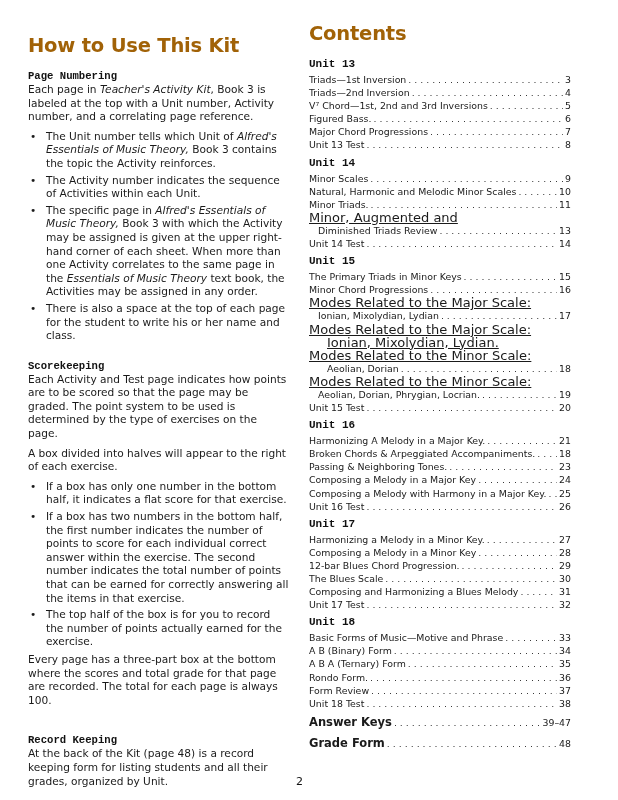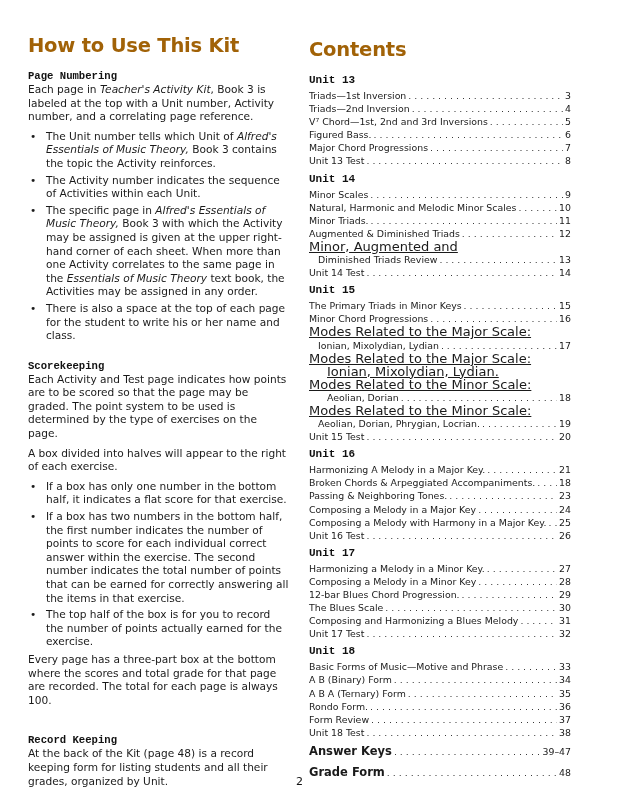--- a/index.html
+++ b/index.html
@@ -1,21 +1,21 @@
 <!DOCTYPE html>
 <html><head>
 <meta charset="utf-8">
 <style>
   html, body { margin: 0; padding: 0; background: #ffffff; }
   body {
     width: 618px; height: 800px; position: relative; overflow: hidden;
     font-family: "DejaVu Sans", sans-serif; color: #1a1a1a;
   }
   .col-left { position: absolute; left: 28px; top: 34px; width: 262px; }
-  .col-right { position: absolute; left: 309px; top: 38px; width: 264px; }
+  .col-right { position: absolute; left: 309px; top: 22px; width: 264px; }
   h1 {
     font-family: "DejaVu Sans", sans-serif; font-weight: bold;
     font-size: 19.5px; margin: 0 0 12px 0; letter-spacing: -0.2px; color: #a16207;
   }
   h2 {
     font-size: 10.6px; font-weight: bold; margin: 0; line-height: 14px; color: #111; font-family: Liberation Mono, monospace;
   }
   p {
     font-size: 10.6px; line-height: 13.6px; margin: 0 0 6px 0;
   }
@@ -143,25 +143,20 @@
         <div class="entry">
           <span class="t">Natural, Harmonic and Melodic Minor Scales</span>
           <span class="d"></span>
           <span class="n">10</span>
         </div>
         <div class="entry">
           <span class="t">Minor Triads.</span>
           <span class="d"></span>
           <span class="n">11</span>
         </div>
-        <div class="entry">
-          <span class="t">Augmented &amp; Diminished Triads</span>
-          <span class="d"></span>
-          <span class="n">12</span>
-        </div>
         <div class="line1">Minor, Augmented and</div>
         <div class="entry ind1">
           <span class="t">Diminished Triads Review</span>
           <span class="d"></span>
           <span class="n">13</span>
         </div>
         <div class="entry">
           <span class="t">Unit 14 Test</span>
           <span class="d"></span>
           <span class="n">14</span>

